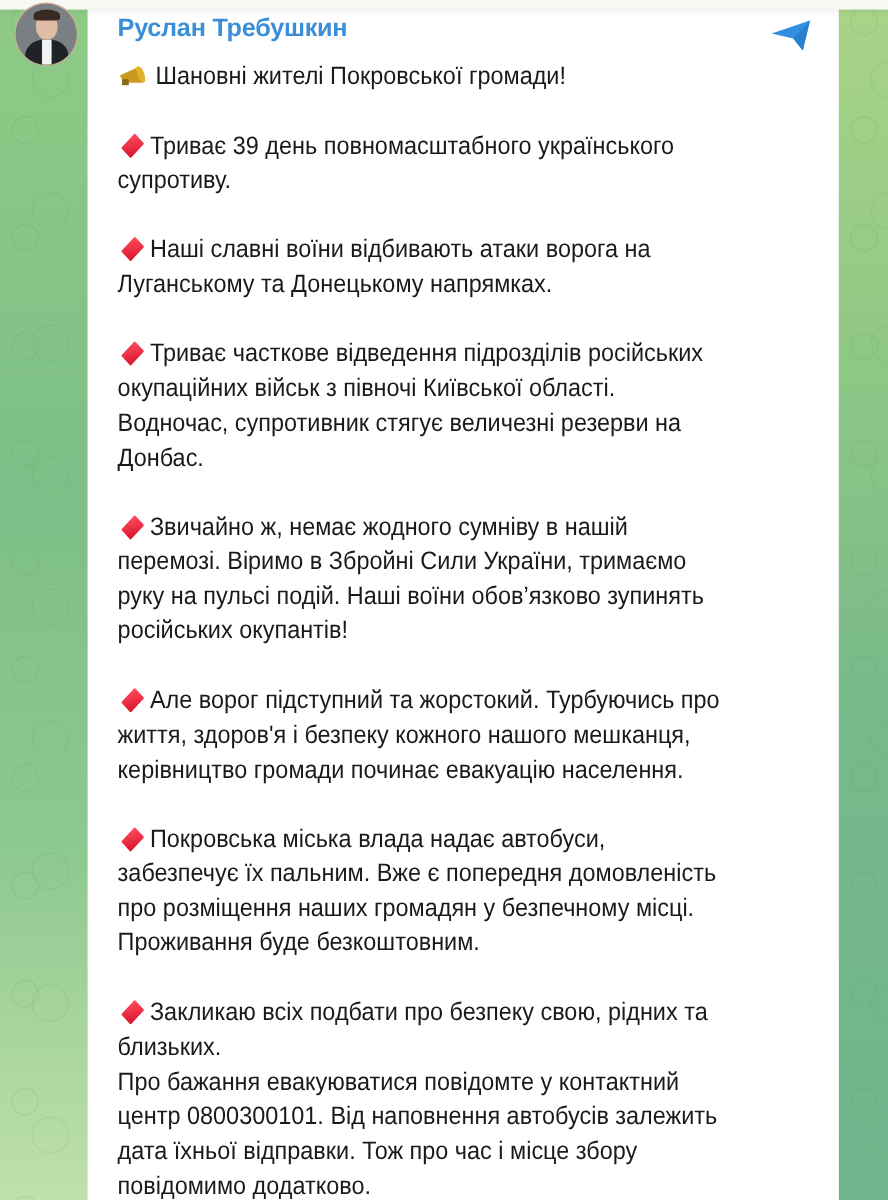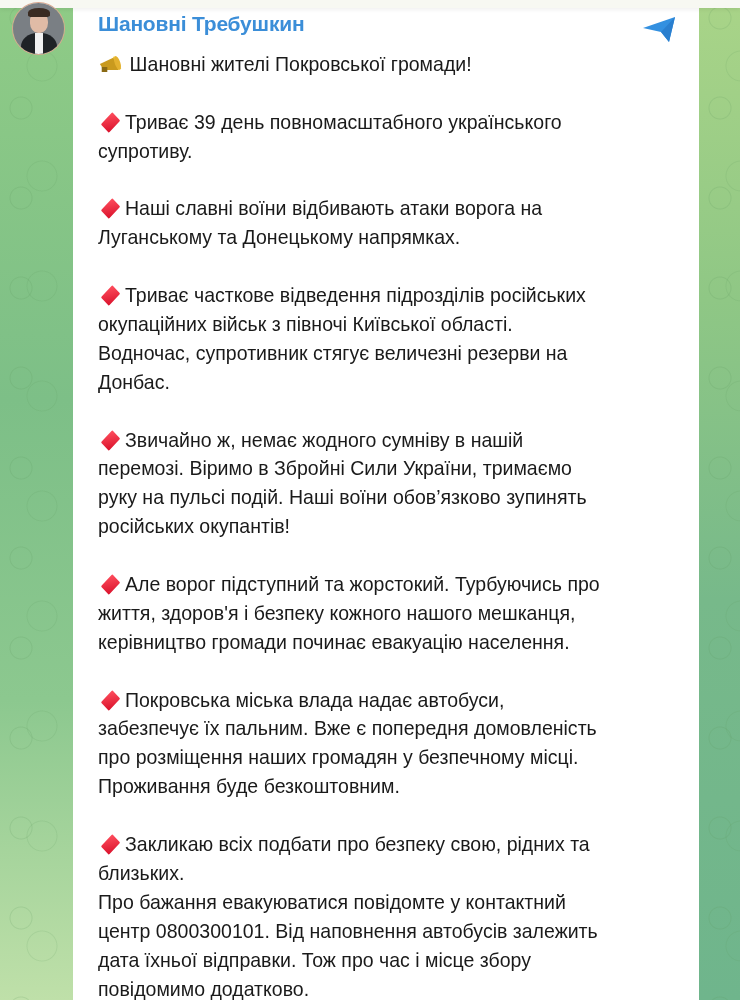--- a/index.html
+++ b/index.html
@@ -111,21 +111,21 @@
 
 <div class="avatar">
   <div class="suit"></div>
   <div class="shirt"></div>
   <div class="face"></div>
   <div class="hair"></div>
 </div>
 
 <div class="bubble"></div>
 
-<div class="author">Шановні Требушкин</div>
+<div class="author">Руслан Требушкин</div>
 
 <div class="share-icon">
   <svg width="40" height="30" viewBox="0 0 40 30">
     <path d="M3 14 L35 3 L29 28 L21 18 Z" fill="#3390e0"></path>
     <path d="M21 18 L29 28 L35 3 Z" fill="#2a7fcf"></path>
   </svg>
 </div>
 
 <div class="msg">
   <div class="line">

